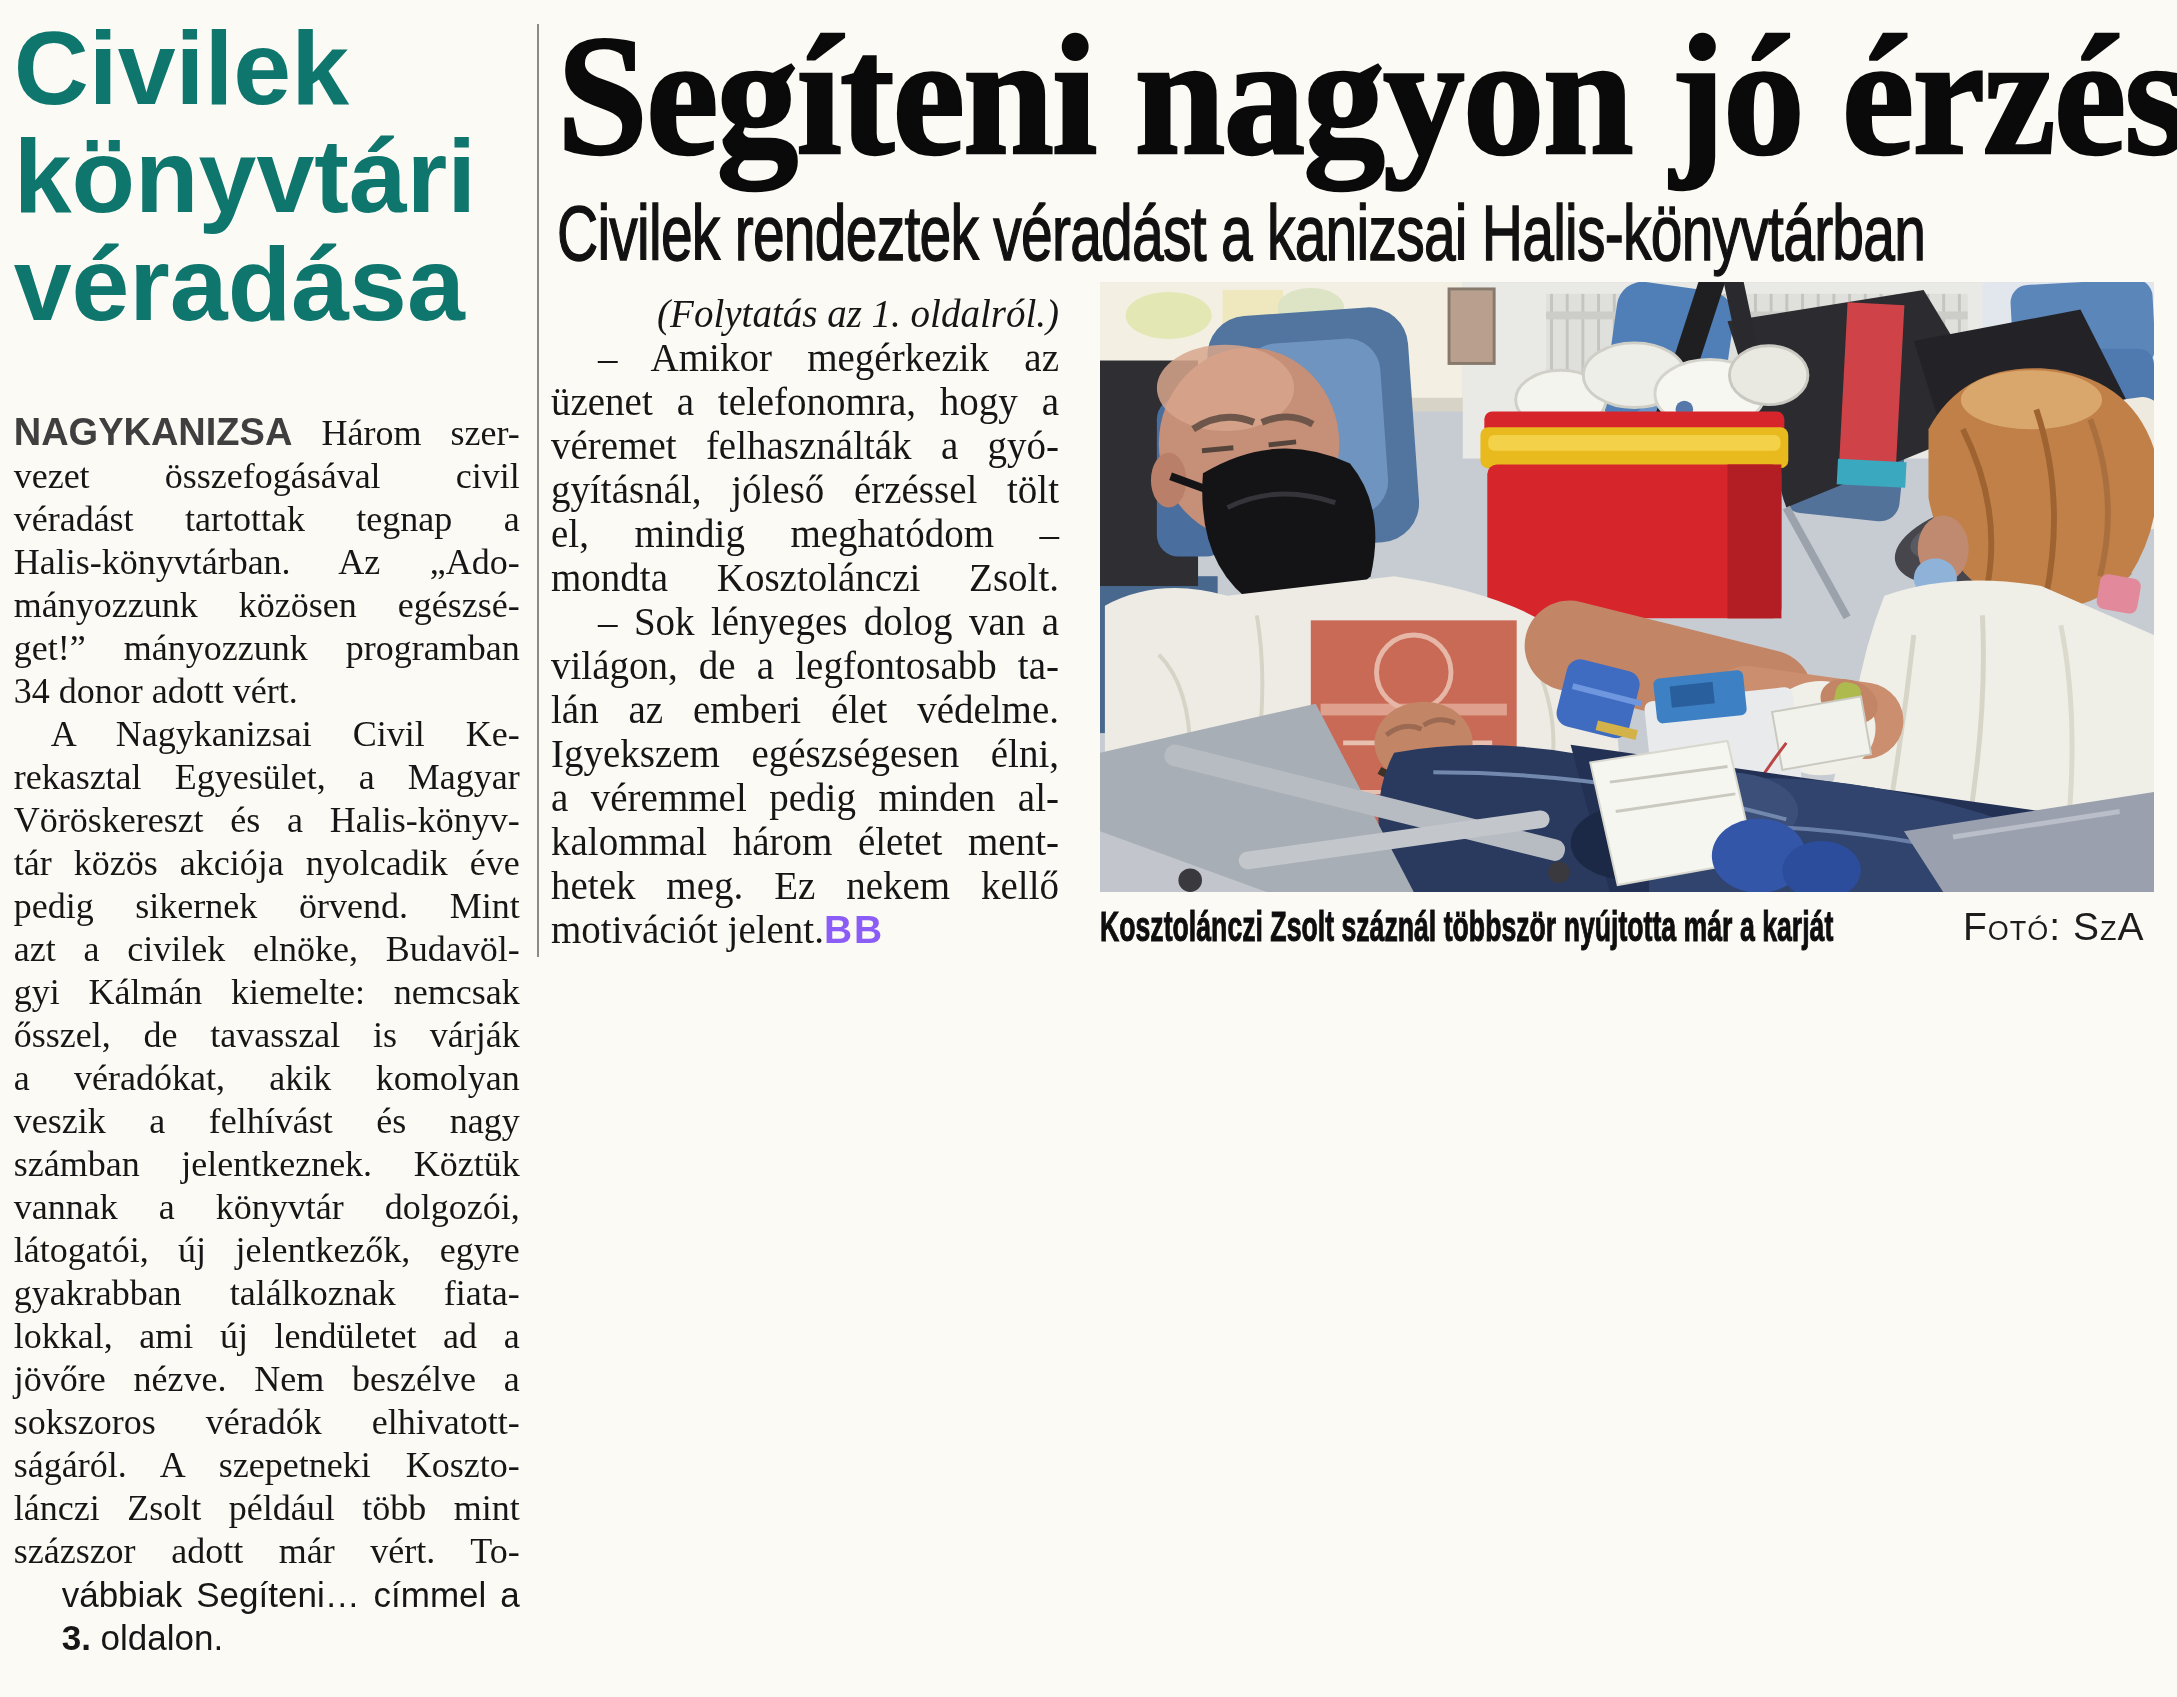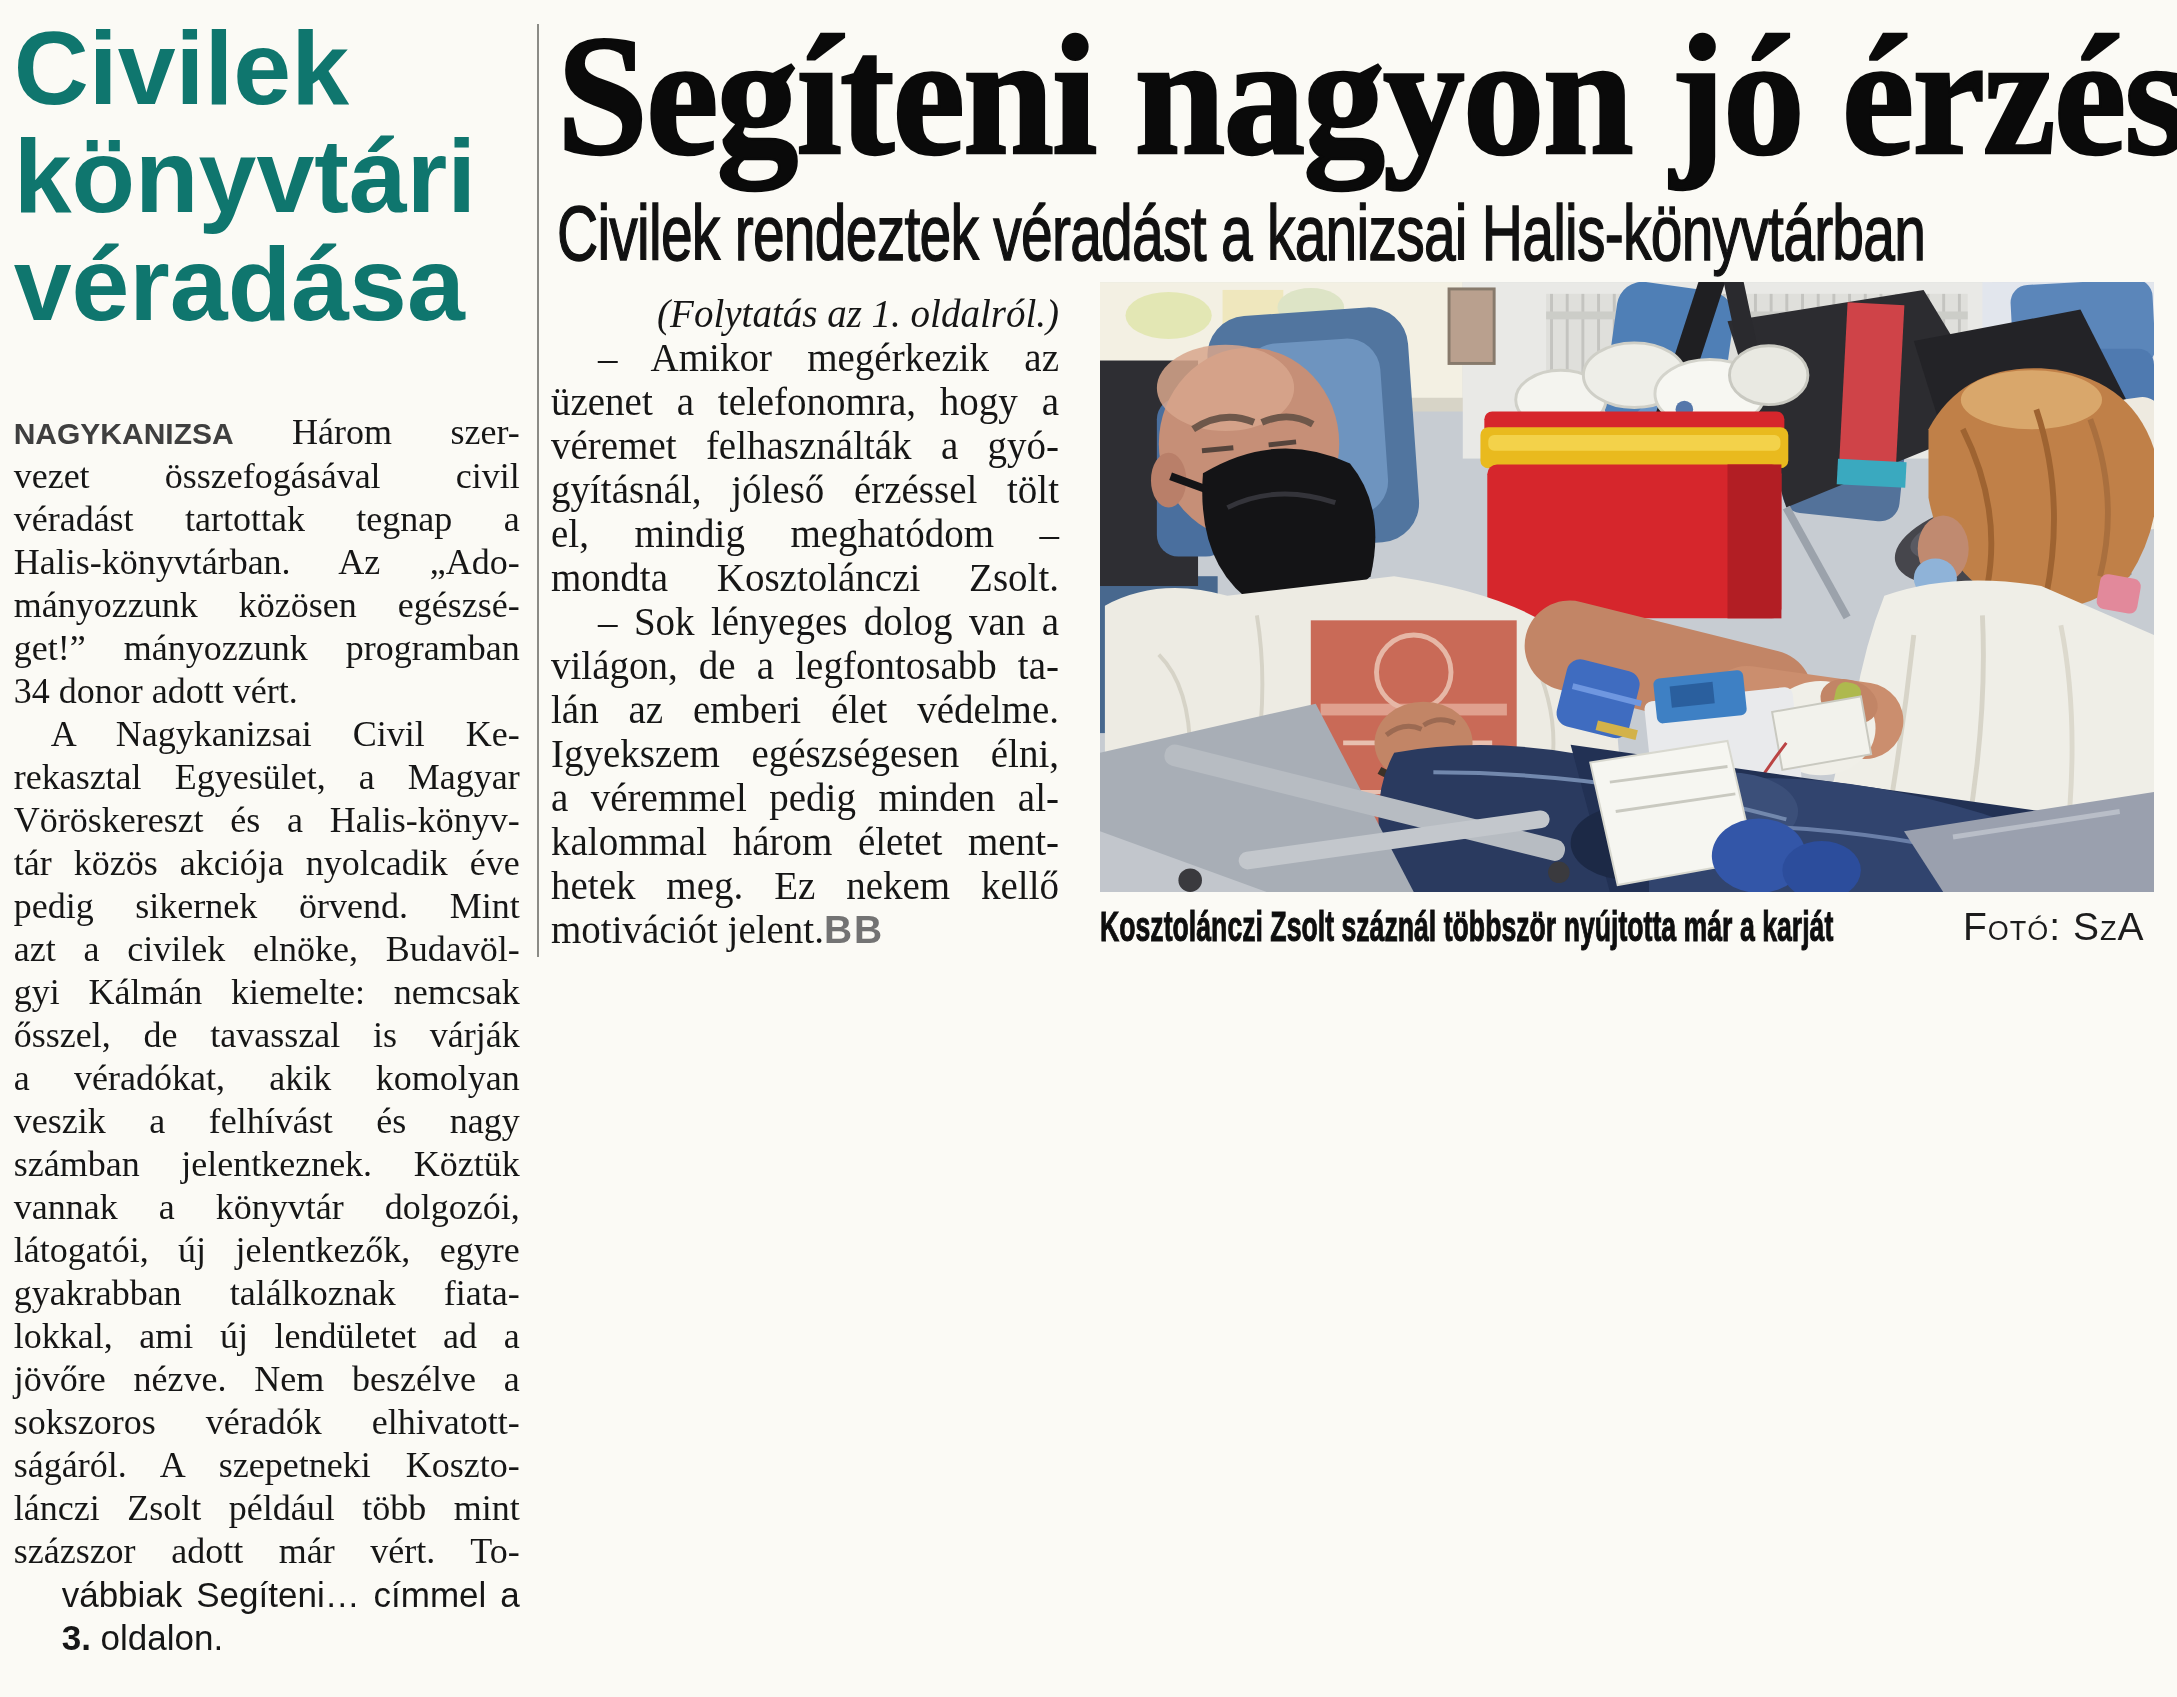--- a/index.html
+++ b/index.html
@@ -12,21 +12,21 @@
   .left-col{position:absolute;left:13.7px;top:13.7px;width:506px;}
   .left-headline{
     font-family:"Liberation Sans", sans-serif;font-weight:700;
     font-size:104px;line-height:108px;letter-spacing:0;color:#0f766e;
   }
   .left-body{margin-top:73px;font-size:36px;line-height:43px;}
   .line{text-align:justify;text-align-last:justify;-moz-text-align-last:justify;}
   .line.parend{text-align-last:left;-moz-text-align-last:left;}
   .line.indent{text-indent:37px;}
   .line.sans{font-family:"Liberation Sans", sans-serif;font-size:35px;margin-left:48px;}
-  .lead{font-family:"Liberation Sans", sans-serif;font-weight:700;color:#3f3f3f;font-size:30px;}
+  .lead{font-family:"Liberation Sans", sans-serif;font-weight:700;color:#3f3f3f;font-size:38px;}
   .pageref{font-family:"Liberation Sans", sans-serif;font-weight:700;}
   
   .divider{position:absolute;left:537px;top:23.5px;width:2px;height:933px;background:#8b8b86;}
   
   .main-headline{position:absolute;left:557px;top:2px;}
   .main-headline .scale{
     display:inline-block;transform:scaleX(0.95);transform-origin:0 0;white-space:nowrap;
     font-family:"Liberation Serif", serif;font-weight:700;font-size:172px;line-height:186px;
     letter-spacing:-2px;color:#0a0a0a;-webkit-text-stroke:2.5px #0a0a0a;
   }
@@ -34,21 +34,21 @@
   .sub-headline .scale{
     display:inline-block;transform:scaleX(0.73);transform-origin:0 0;white-space:nowrap;
     font-family:"Liberation Sans", sans-serif;font-weight:400;font-size:78px;line-height:82px;
     letter-spacing:-1px;color:#111;-webkit-text-stroke:1.4px #111;
   }
   
   .cont-col{position:absolute;left:551px;top:292px;width:508px;font-size:39px;line-height:44px;}
   .kicker{font-style:italic;text-align:right;}
   .cont-col .line.indent{text-indent:47px;}
   .line.with-byline{display:flex;justify-content:flex-start;align-items:baseline;text-align-last:left;}
-  .byline{font-family:"Liberation Sans", sans-serif;font-weight:700;font-size:39px;letter-spacing:2px;color:#737373;}
+  .byline{font-family:"Liberation Sans", sans-serif;font-weight:700;font-size:39px;letter-spacing:2px;color:#8b5cf6;}
   
   .photo{position:absolute;left:1100px;top:282px;width:1054px;height:610px;background:#c7ccd2;overflow:hidden;}
   .photo svg{display:block;}
   .caption{position:absolute;left:1100px;top:902px;width:1074px;height:59px;}
   .caption-main{position:absolute;left:0;top:0;}
   .caption-main .scale{
     display:inline-block;transform:scaleX(0.62);transform-origin:0 0;white-space:nowrap;
     font-family:"Liberation Sans", sans-serif;font-weight:700;font-size:43px;
     -webkit-text-stroke:1px #0e0e0e;color:#0e0e0e;
   }

